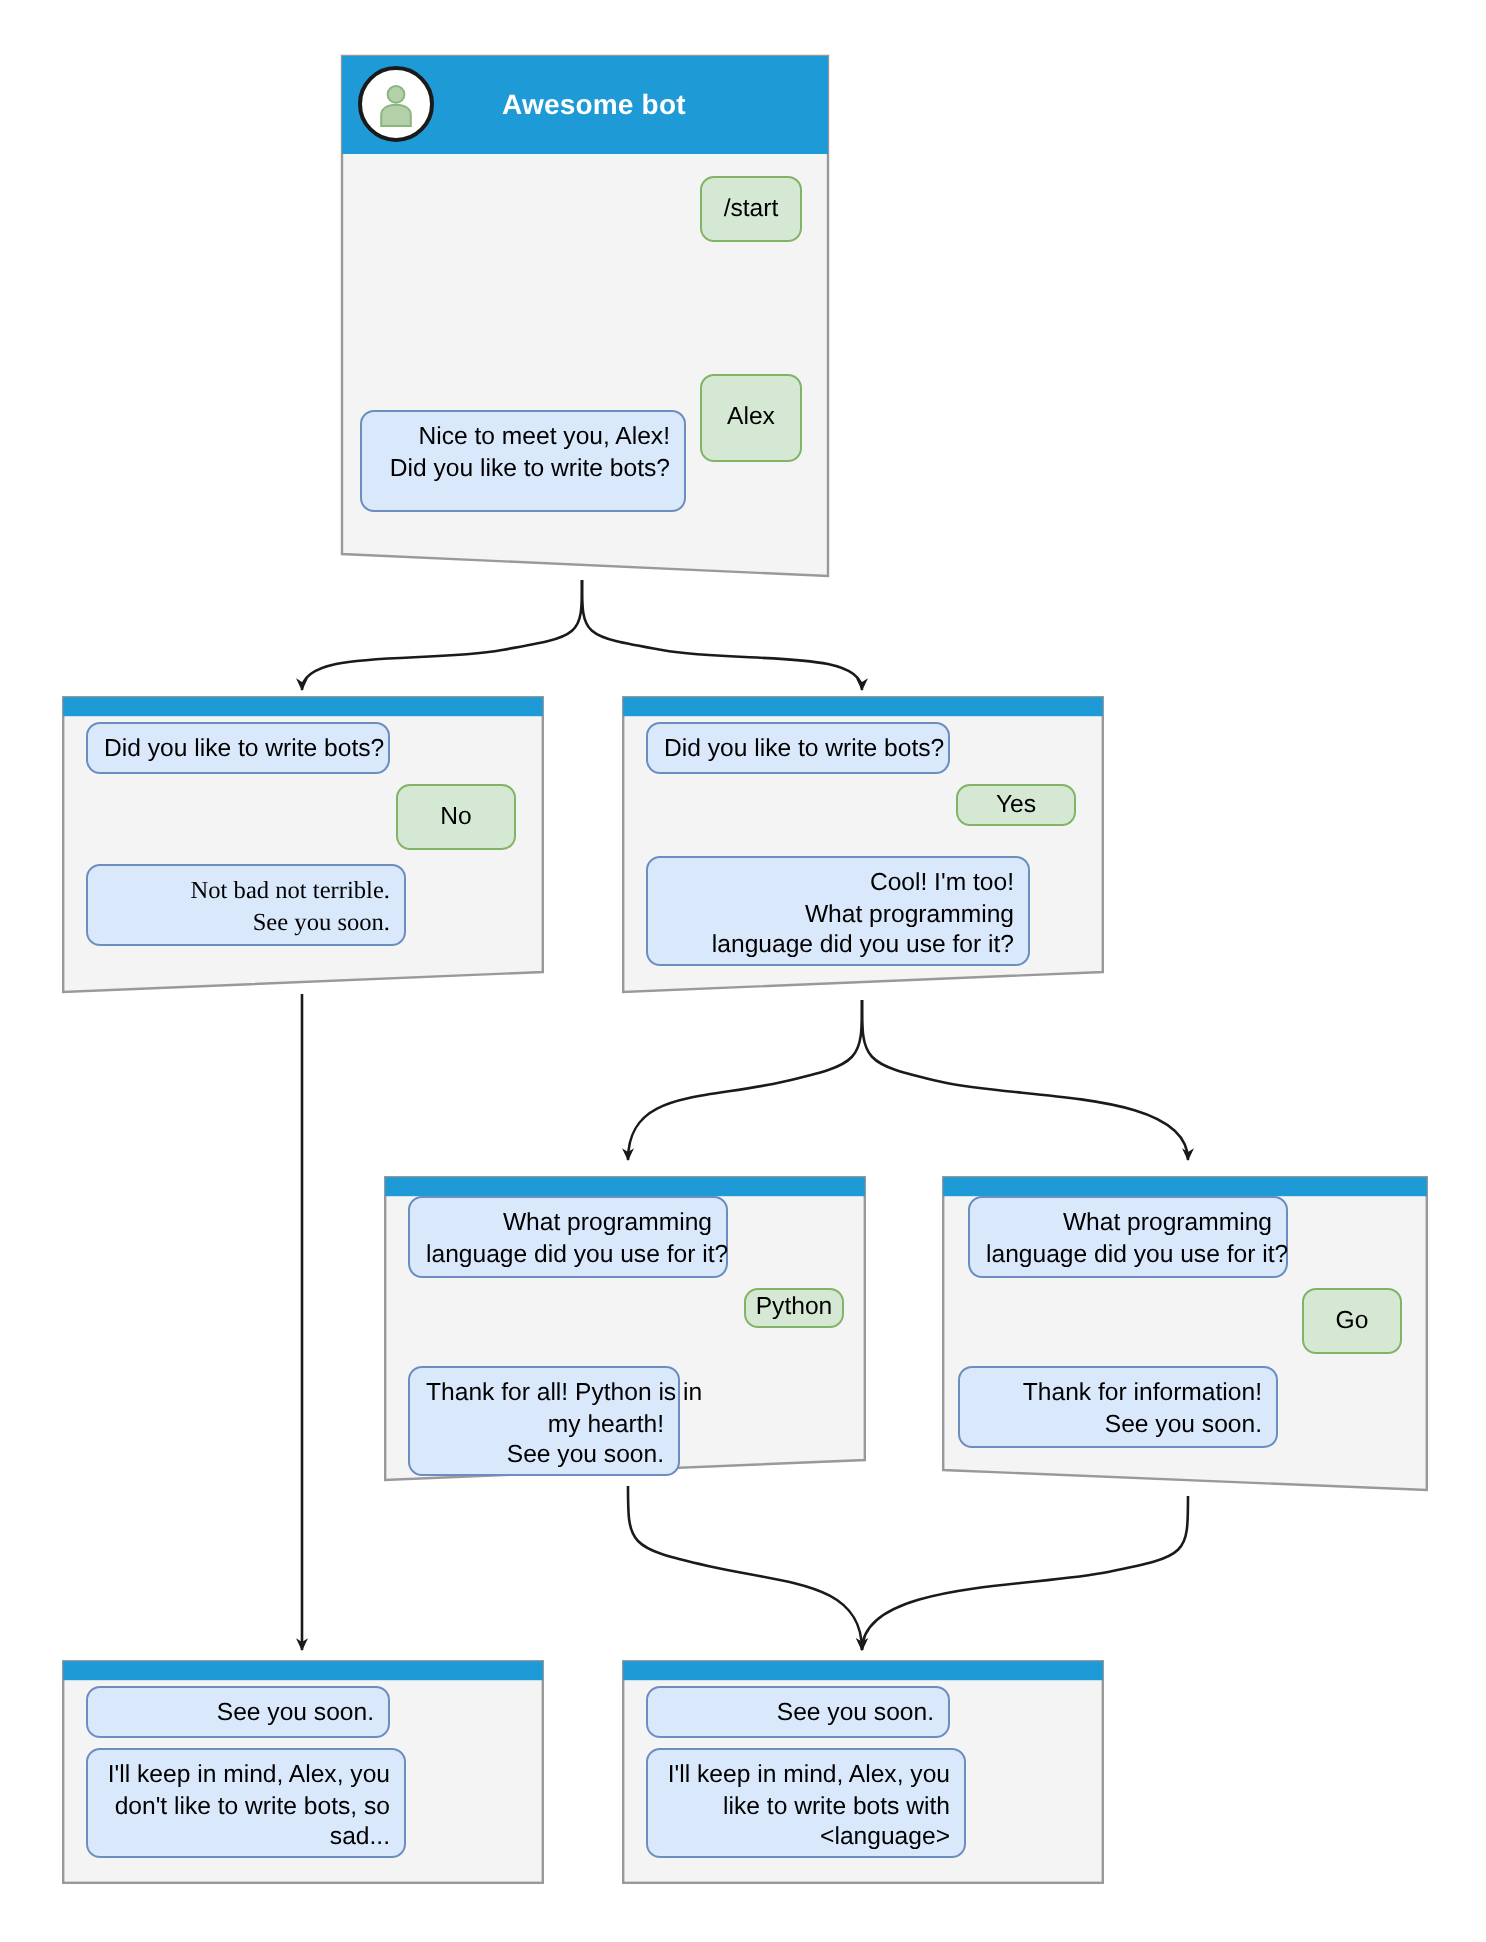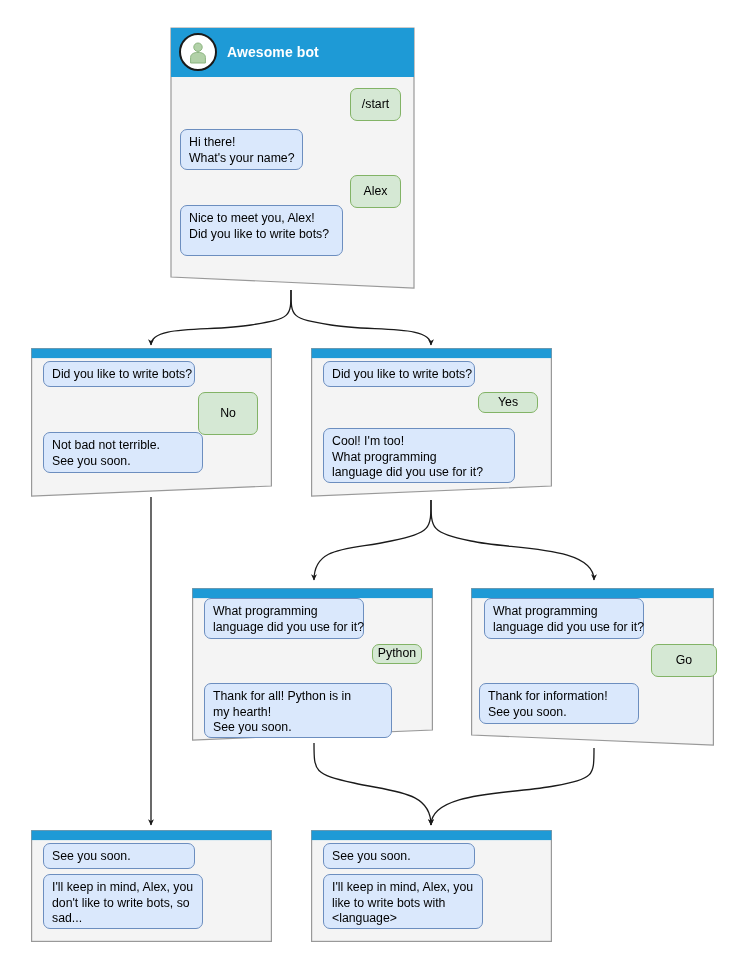--- a/index.html
+++ b/index.html
@@ -42,20 +42,21 @@
     width: 100%;
     height: 100%;
   }
   .titlebar {
     position: absolute;
     left: 0;
     top: 0;
     display: flex;
     align-items: center;
     box-sizing: border-box;
+    gap: 24px;
   }
   .titlebar-title {
     color: #ffffff;
     font-weight: bold;
     font-size: 14px;
     letter-spacing: 0.1px;
     white-space: nowrap;
   }
   .avatar {
     width: 38px;
@@ -73,20 +74,21 @@
   }
   .bubble {
     position: absolute;
     box-sizing: border-box;
     border-radius: 7px;
     font-size: 12.3px;
     line-height: 15.5px;
     color: #000000;
     padding: 5px 7px 5px 8px;
     white-space: pre;
+    text-align: right;
   }
   .bubble.bot {
     background: #dae8fc;
     border: 1px solid #6c8ebf;
   }
   .bubble.user {
     background: #d5e8d4;
     border: 1px solid #82b366;
     display: flex;
     align-items: center;
@@ -134,45 +136,43 @@
             <path d="M 4.6 23 L 4.6 17.4 C 4.6 14 8 12.4 12 12.4 C 16 12.4 19.4 14 19.4 17.4 L 19.4 23 Z" fill="#b2d1a8" stroke="#8bb47f" stroke-width="1"></path>
           </svg>
         </div>
         <div class="titlebar-title">Awesome bot</div>
       </div>
 
       <div class="bubble user" style="left:180px; top:61px; width:51px; height:33px;">
         <span>/start</span>
       </div>
 
-      <div class="bubble bot" style="left:10px; top:102px; width:123px; height:41px;">Hi there!
-What's your name?</div>
-
-      <div class="bubble user" style="left:180px; top:148px; width:51px; height:33px;">
+
+      <div class="bubble user" style="left:180px; top:160px; width:51px; height:44px;">
         <span>Alex</span>
       </div>
 
       <div class="bubble bot" style="left:10px; top:178px; width:163px; height:51px;">Nice to meet you, Alex!
 Did you like to write bots?</div>
     </div>
   </div>
 
   <div class="node" style="left:31px; top:348px; width:241px; height:152px;">
     <svg class="node-shape" viewBox="0 0 241 152" preserveAspectRatio="none">
       <polygon points="0.6,0.6 240.4,0.6 240.4,138 0.6,148" fill="#f4f4f4" stroke="#999999" stroke-width="1.2"></polygon>
       <rect x="0.6" y="0.6" width="239.8" height="9.5" fill="#1e9ad6"></rect>
     </svg>
     <div class="node-content">
       <div class="bubble bot" style="left:12px; top:13px; width:152px; height:26px;">Did you like to write bots?</div>
 
-      <div class="bubble user" style="left:167px; top:44px; width:60px; height:43px;">
+      <div class="bubble user" style="left:167px; top:44px; width:60px; height:33px;">
         <span>No</span>
       </div>
 
-      <div class="bubble bot" style="left:12px; top:84px; width:160px; height:41px;">Not bad not terrible.
+      <div class="bubble bot" style="left:12px; top:84px; width:160px; height:41px;font-family:Liberation Serif, serif;">Not bad not terrible.
 See you soon.</div>
     </div>
   </div>
 
   <div class="node" style="left:311px; top:348px; width:241px; height:152px;">
     <svg class="node-shape" viewBox="0 0 241 152" preserveAspectRatio="none">
       <polygon points="0.6,0.6 240.4,0.6 240.4,138 0.6,148" fill="#f4f4f4" stroke="#999999" stroke-width="1.2"></polygon>
       <rect x="0.6" y="0.6" width="239.8" height="9.5" fill="#1e9ad6"></rect>
     </svg>
     <div class="node-content">
@@ -194,36 +194,36 @@
       <rect x="0.6" y="0.6" width="239.8" height="9.5" fill="#1e9ad6"></rect>
     </svg>
     <div class="node-content">
       <div class="bubble bot" style="left:12px; top:10px; width:160px; height:41px;">What programming
 language did you use for it?</div>
 
       <div class="bubble user" style="left:180px; top:56px; width:50px; height:20px;">
         <span>Python</span>
       </div>
 
-      <div class="bubble bot" style="left:12px; top:95px; width:188px; height:55px;">Thank for all! Python is in
+      <div class="bubble bot" style="left:12px; top:95px; width:136px; height:55px;">Thank for all! Python is in
 my hearth!
 See you soon.</div>
     </div>
   </div>
 
   <div class="node" style="left:471px; top:588px; width:243px; height:160px;">
     <svg class="node-shape" viewBox="0 0 243 160" preserveAspectRatio="none">
       <polygon points="0.6,0.6 242.4,0.6 242.4,157 0.6,147" fill="#f4f4f4" stroke="#999999" stroke-width="1.2"></polygon>
       <rect x="0.6" y="0.6" width="241.8" height="9.5" fill="#1e9ad6"></rect>
     </svg>
     <div class="node-content">
       <div class="bubble bot" style="left:13px; top:10px; width:160px; height:41px;">What programming
 language did you use for it?</div>
 
-      <div class="bubble user" style="left:180px; top:56px; width:66px; height:33px;">
+      <div class="bubble user" style="left:180px; top:56px; width:50px; height:33px;">
         <span>Go</span>
       </div>
 
       <div class="bubble bot" style="left:8px; top:95px; width:160px; height:41px;">Thank for information!
 See you soon.</div>
     </div>
   </div>
 
   <div class="node" style="left:31px; top:830px; width:241px; height:112px;">
     <svg class="node-shape" viewBox="0 0 241 112" preserveAspectRatio="none">

